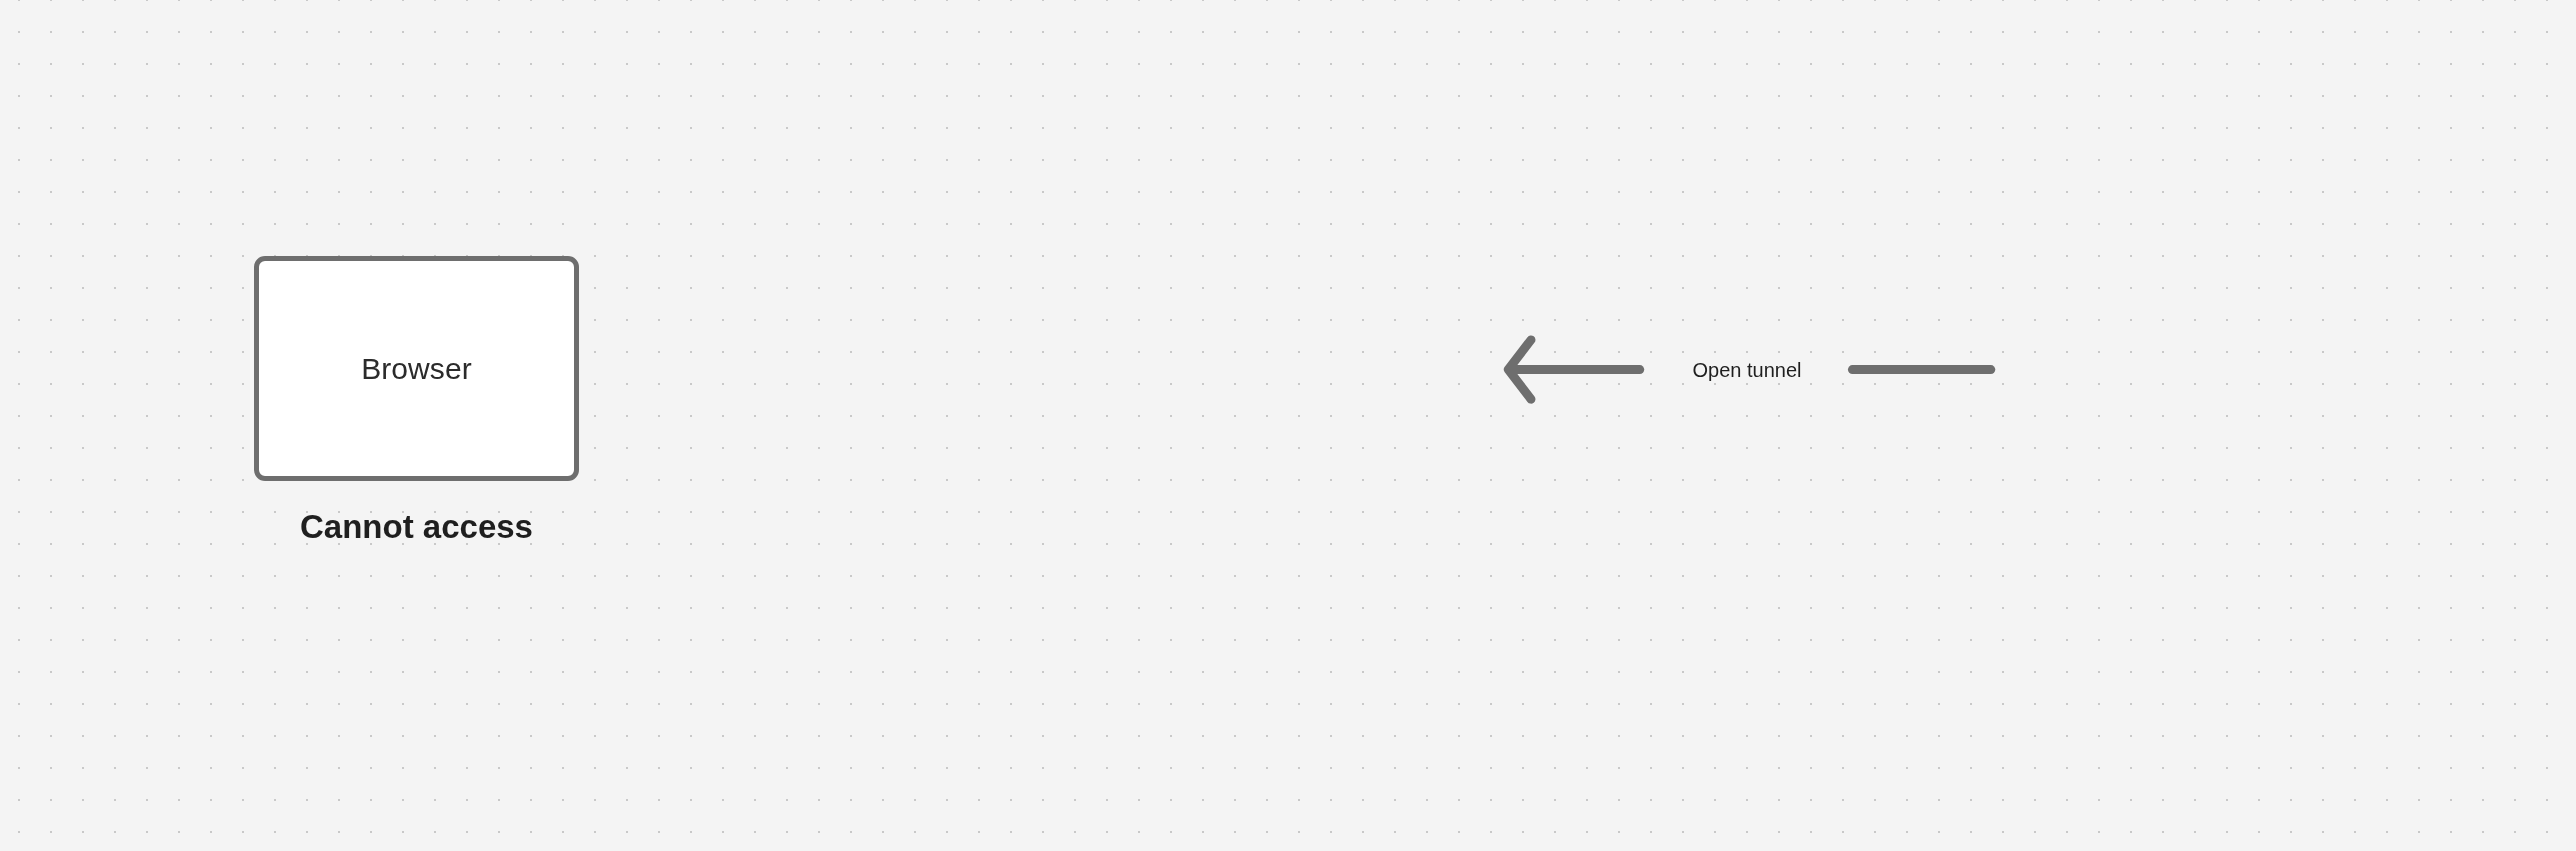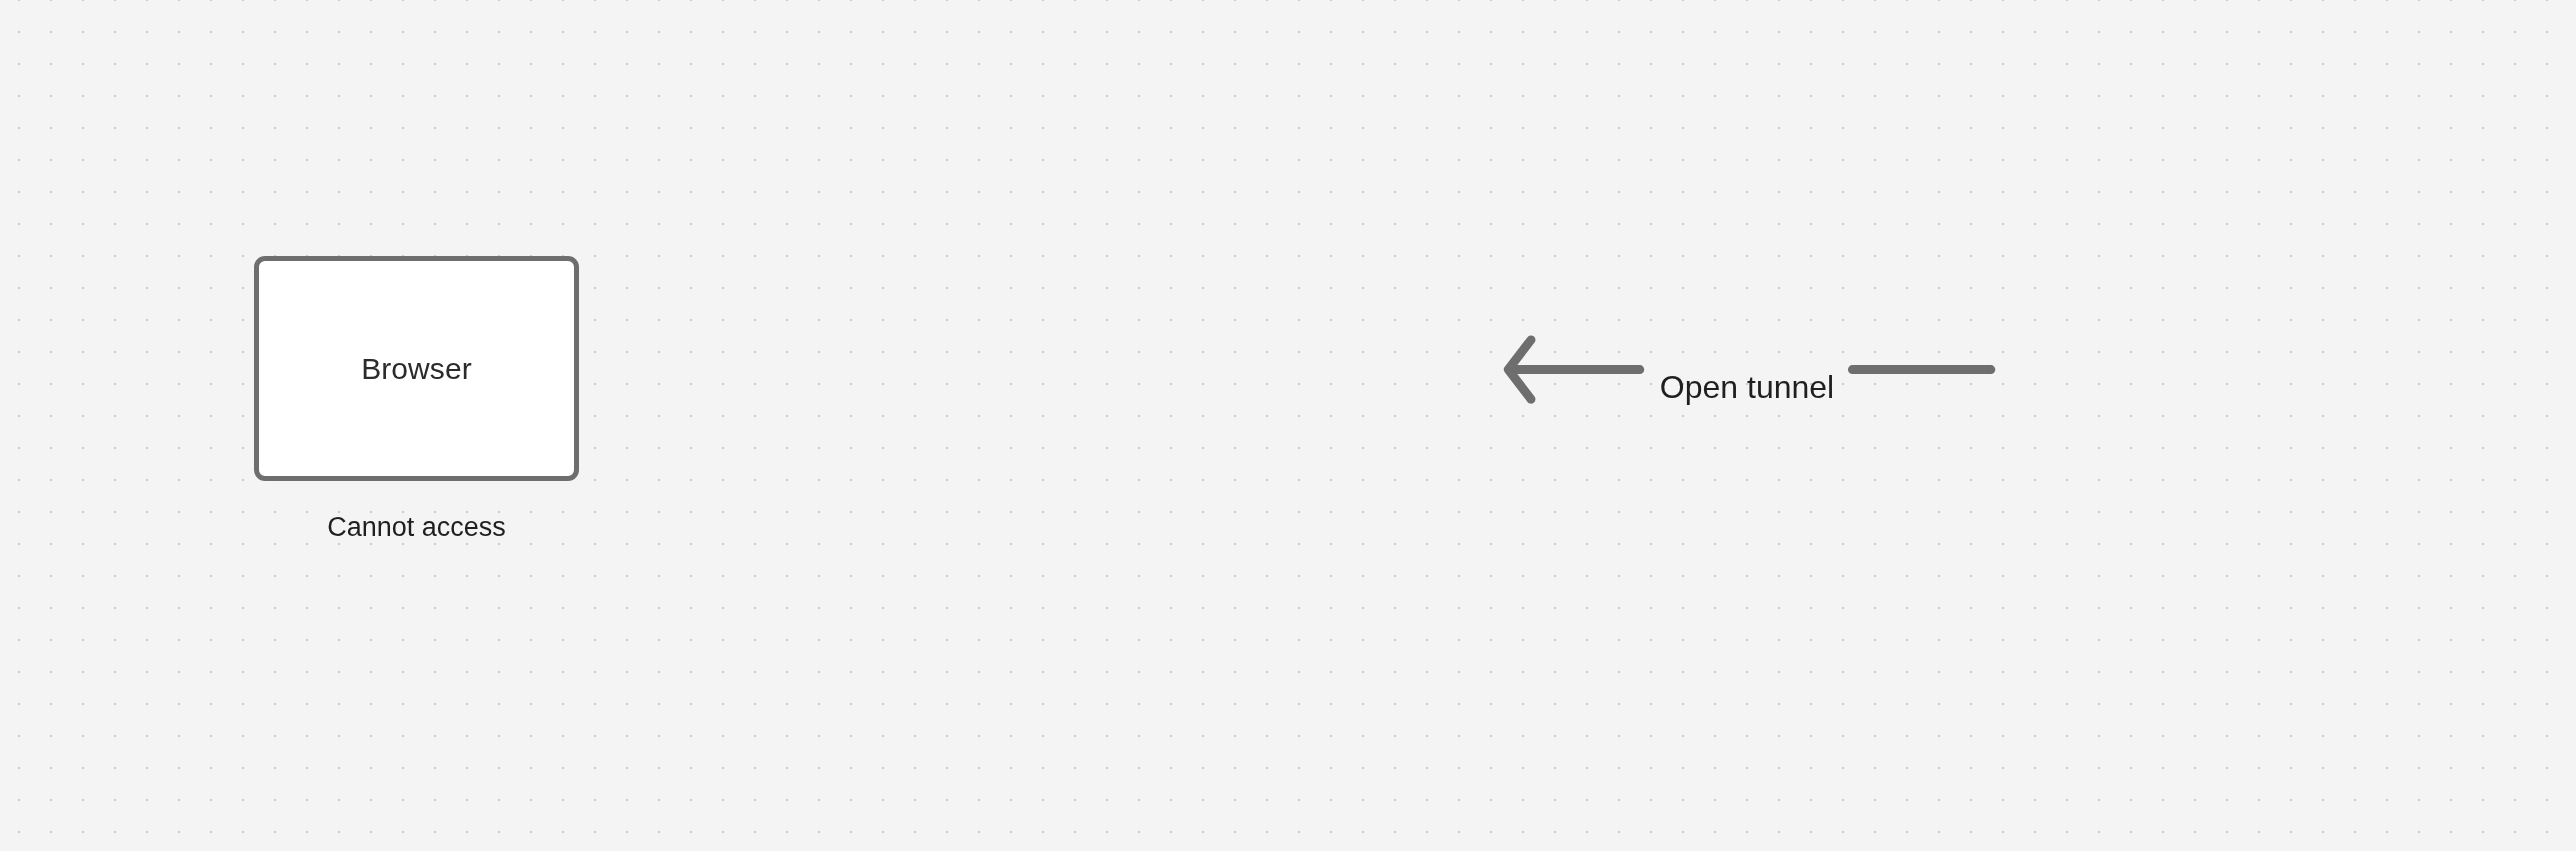--- a/index.html
+++ b/index.html
@@ -48,48 +48,48 @@
   #node-gateway { left: 1177px; top: 256px; width: 320px; height: 225px; }
   #node-server  { left: 1999px; top: 256px; width: 325px; height: 225px; }
 
   
   #browser-caption {
     position: absolute;
     left: 254px;
     top: 503px;
     width: 325px;
     text-align: center;
-    font-size: 27px;
+    font-size: 33px;
     line-height: 48px;
     color: #1f1f1f;
+    font-weight: bold;
   }
   #browser-caption span { display: block; white-space: nowrap; }
 
   
   #edge-gateway-server {
     position: absolute;
     left: 1486px;
     top: 327px;
     width: 535px;
     height: 89px;
     pointer-events: none;
   }
   #edge-gateway-server svg { display: block; overflow: visible; }
 
   #edge-label {
     position: absolute;
     left: 1640px;
     top: 349px;
     width: 214px;
     text-align: center;
-    font-size: 32px;
+    font-size: 20px;
     line-height: 42px;
     color: #1f1f1f;
     white-space: nowrap;
-    margin-top: 17px;
   }
 </style>
 </head>
 <body>
 
 <div id="canvas">
 
   <div class="node" id="node-browser">
     <span class="node-label">Browser</span>
   </div>

